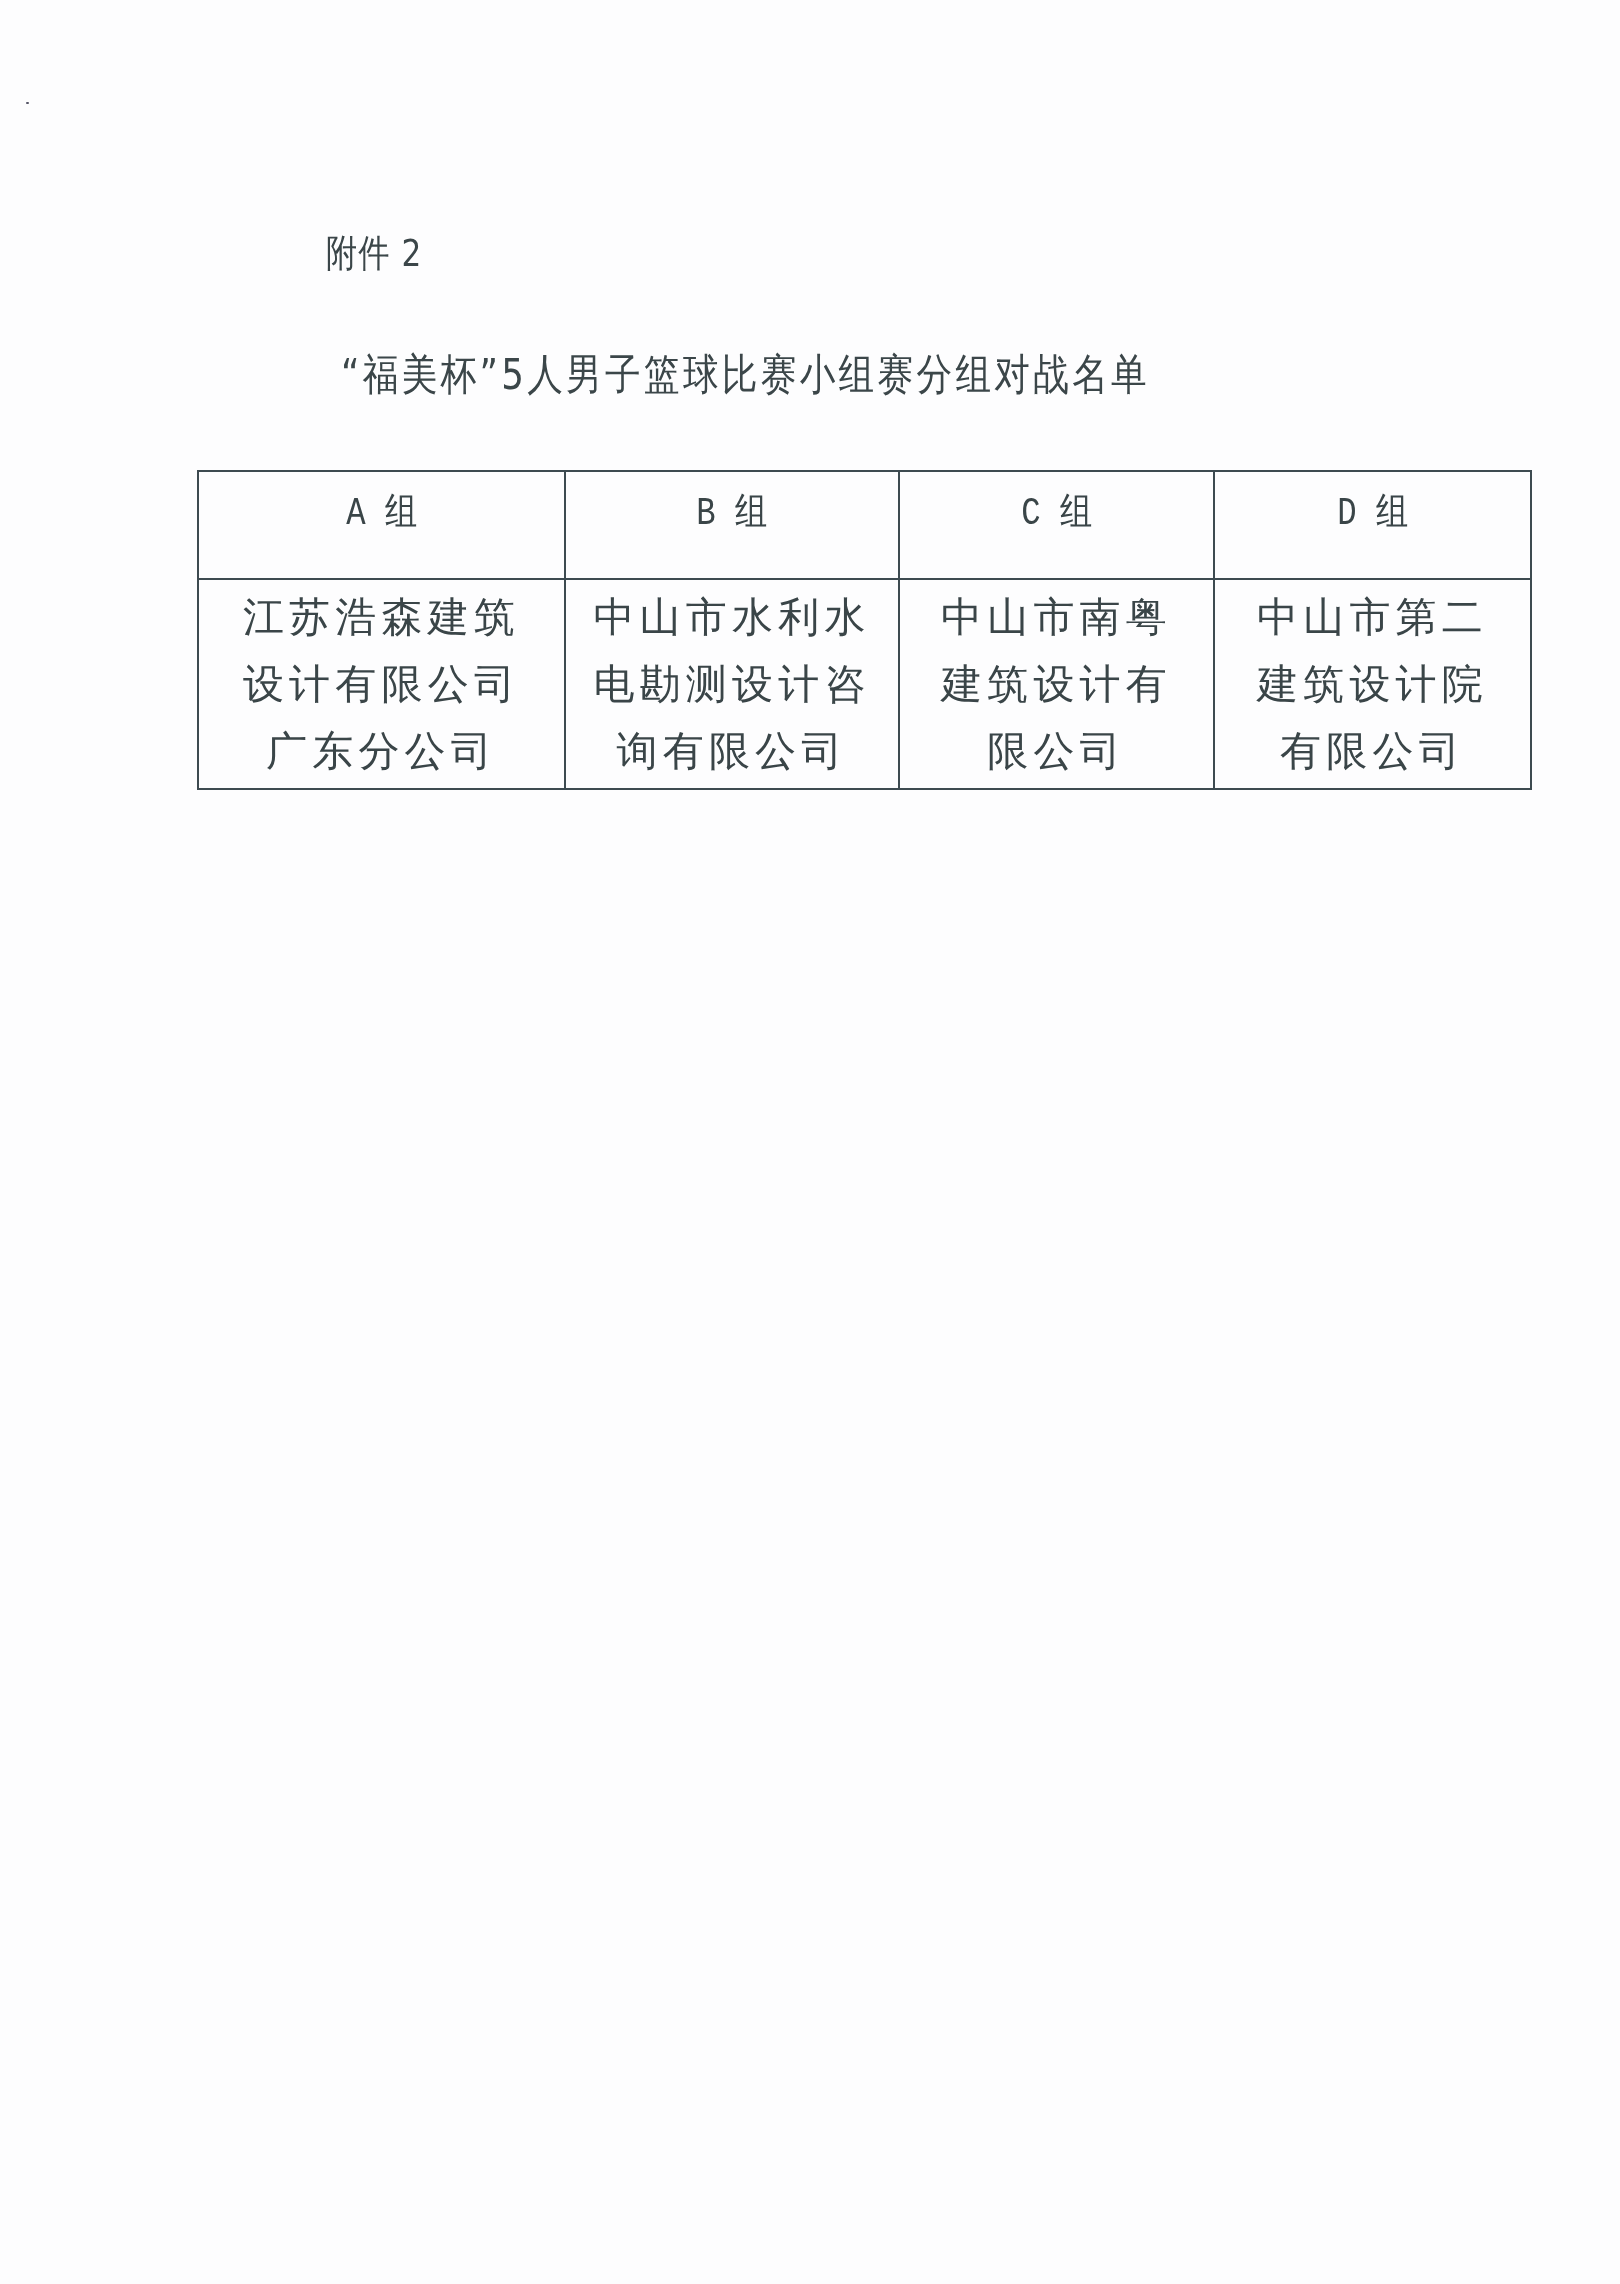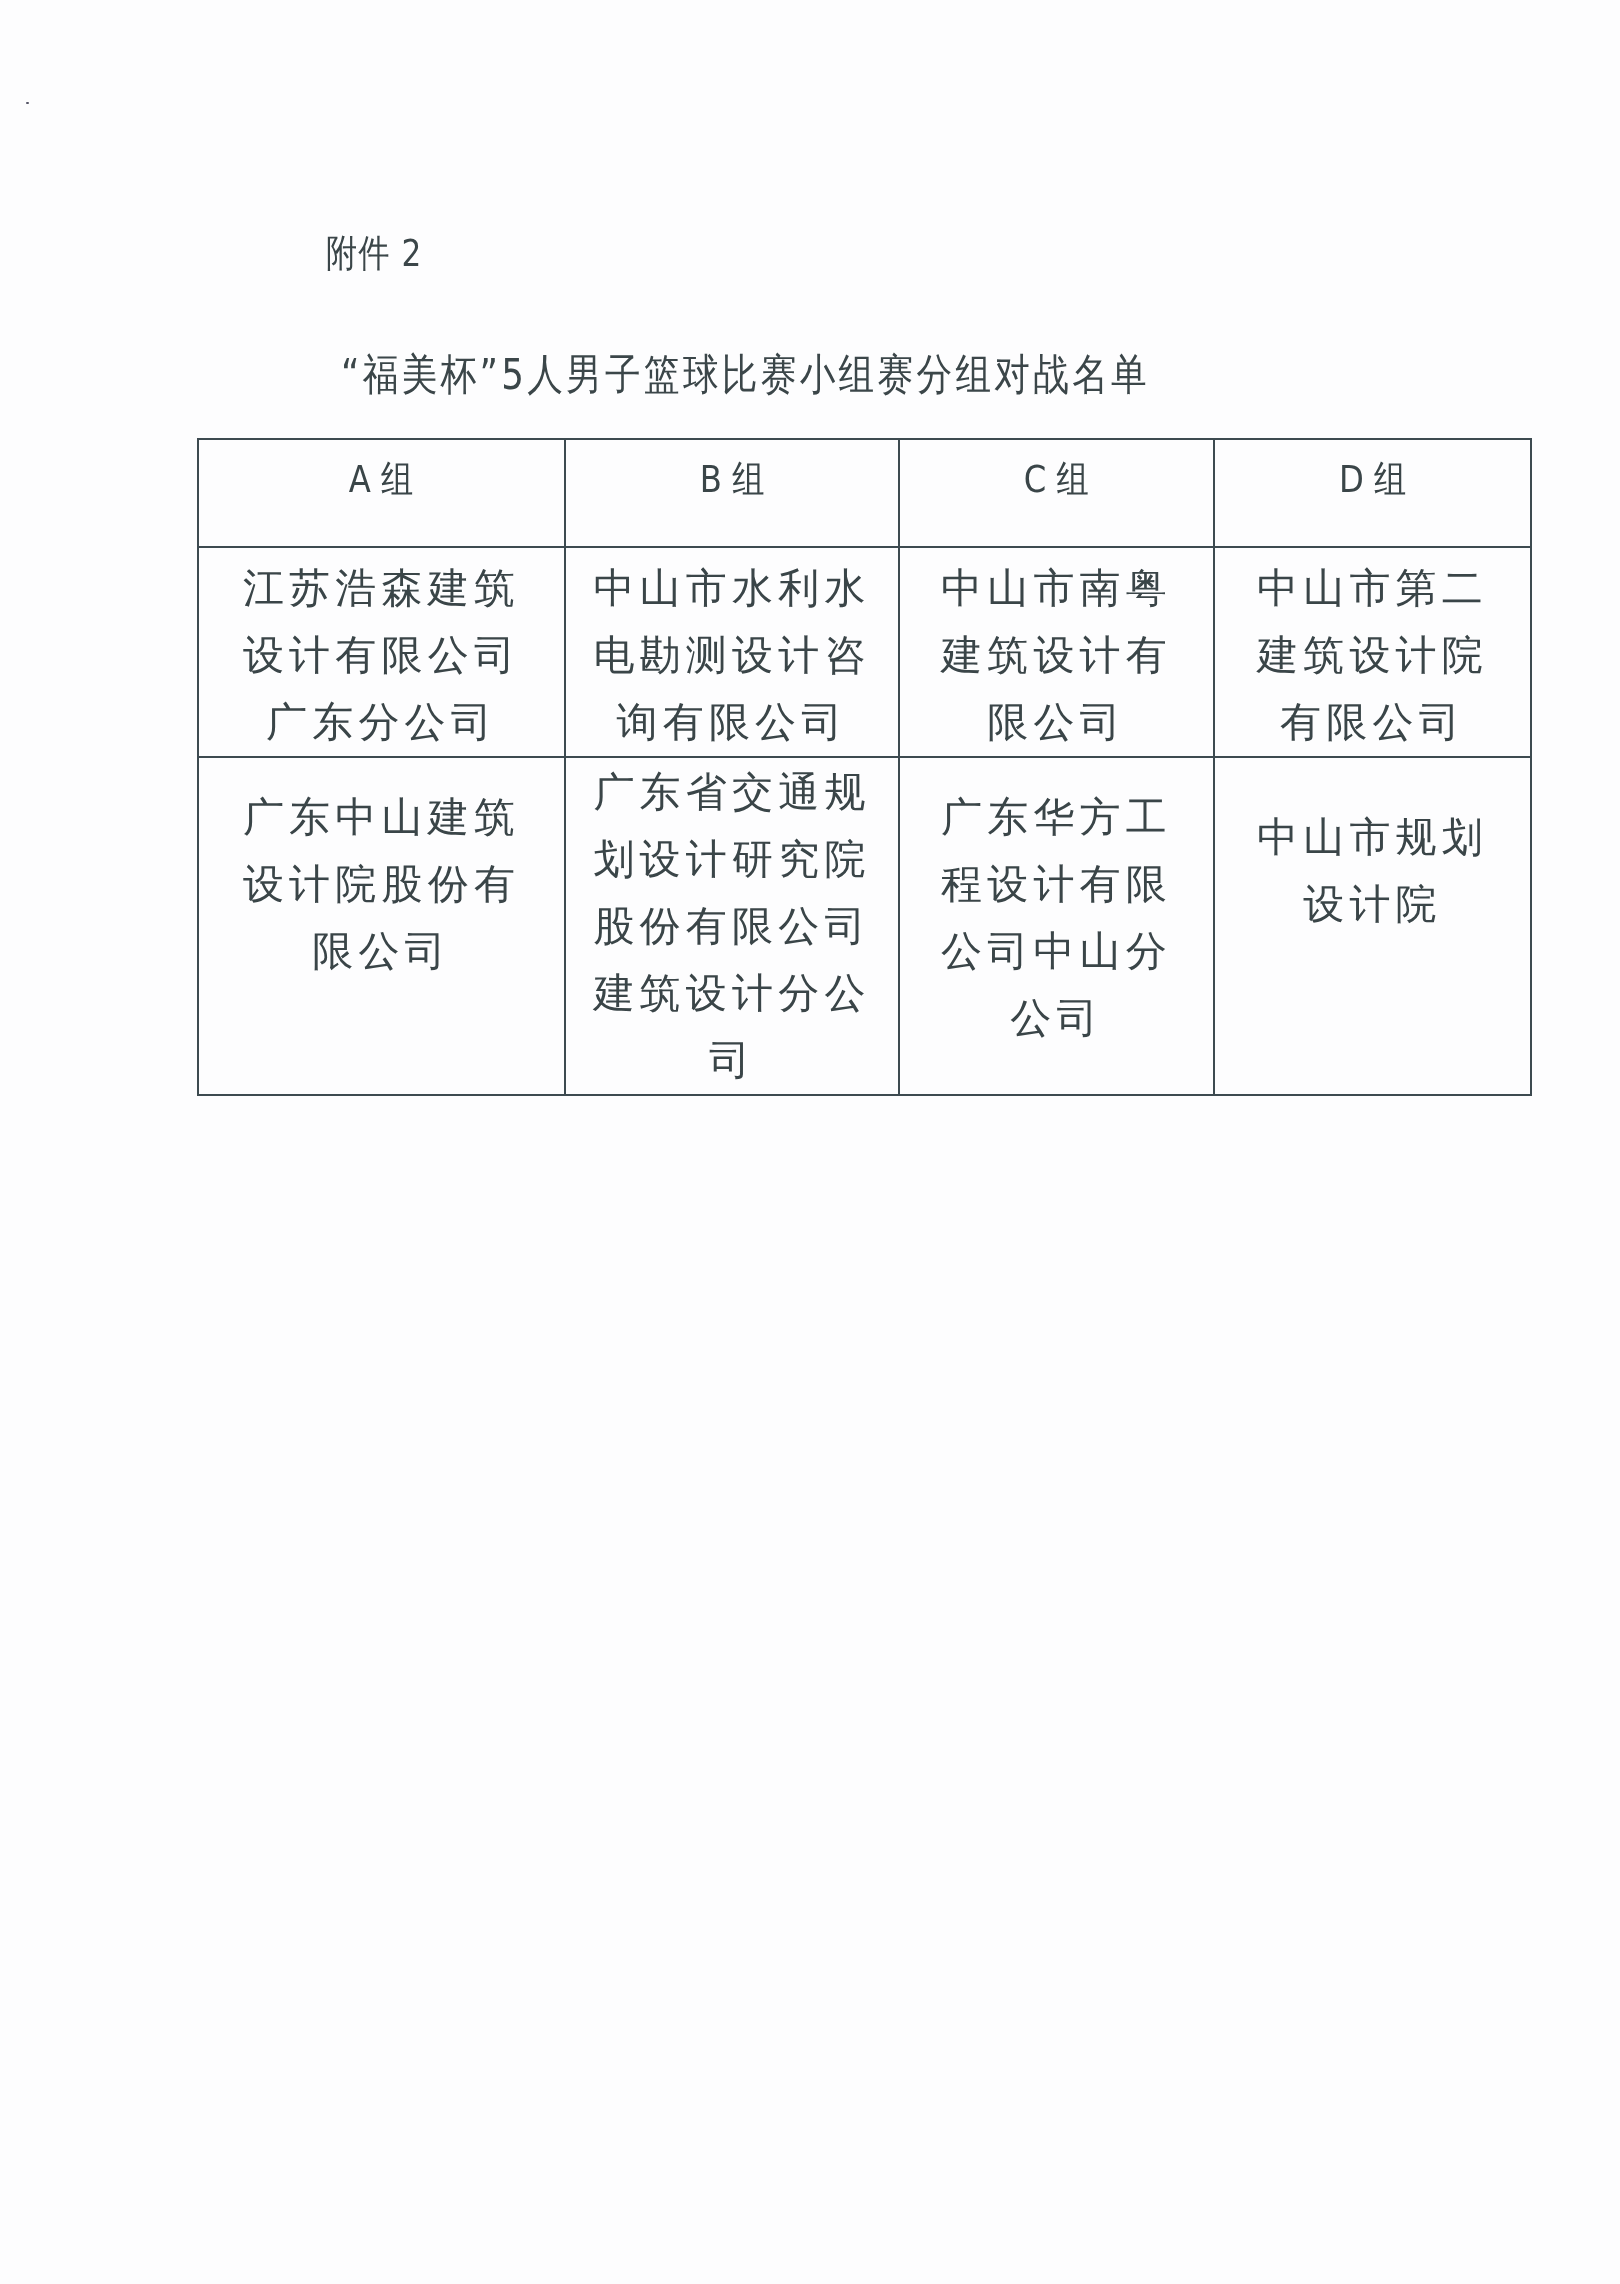--- a/index.html
+++ b/index.html
@@ -42,24 +42,25 @@
     font-size: 43px;
     color: #3b4649;
     white-space: nowrap;
     letter-spacing: 3.9px;
     transform: scaleX(0.83);
     transform-origin: left top;
   }
   .groups-table {
     position: absolute;
     left: 197px;
-    top: 438px;
+    top: 470px;
     width: 1333px;
     border-collapse: collapse;
     table-layout: fixed;
+    font-family: Liberation Mono, monospace;
   }
   .groups-table td, .groups-table th {
     border: 2px solid #3d4a50;
     text-align: center;
     vertical-align: top;
     padding: 0;
     font-weight: normal;
     color: #3a4548;
   }
   .groups-table th {
@@ -143,37 +144,15 @@
           <div class="cell-inner">
             <span class="cell-text" style="max-width:262px">中山市南粤建筑设计有限公司</span>
           </div>
         </td>
       <td>
           <div class="cell-inner">
             <span class="cell-text" style="max-width:275px">中山市第二建筑设计院有限公司</span>
           </div>
         </td>
     </tr>
-    <tr class="r2">
-      <td class="v-mid">
-          <div class="cell-inner">
-            <span class="cell-text">广东中山建筑设计院股份有限公司</span>
-          </div>
-        </td>
-      <td>
-          <div class="cell-inner">
-            <span class="cell-text">广东省交通规划设计研究院股份有限公司建筑设计分公司</span>
-          </div>
-        </td>
-      <td class="v-mid">
-          <div class="cell-inner">
-            <span class="cell-text" style="max-width:262px">广东华方工程设计有限公司中山分公司</span>
-          </div>
-        </td>
-      <td class="v-mid2">
-          <div class="cell-inner">
-            <span class="cell-text" style="max-width:275px">中山市规划设计院</span>
-          </div>
-        </td>
-    </tr>
   </tbody>
 </table>
 
 
 </body></html>

